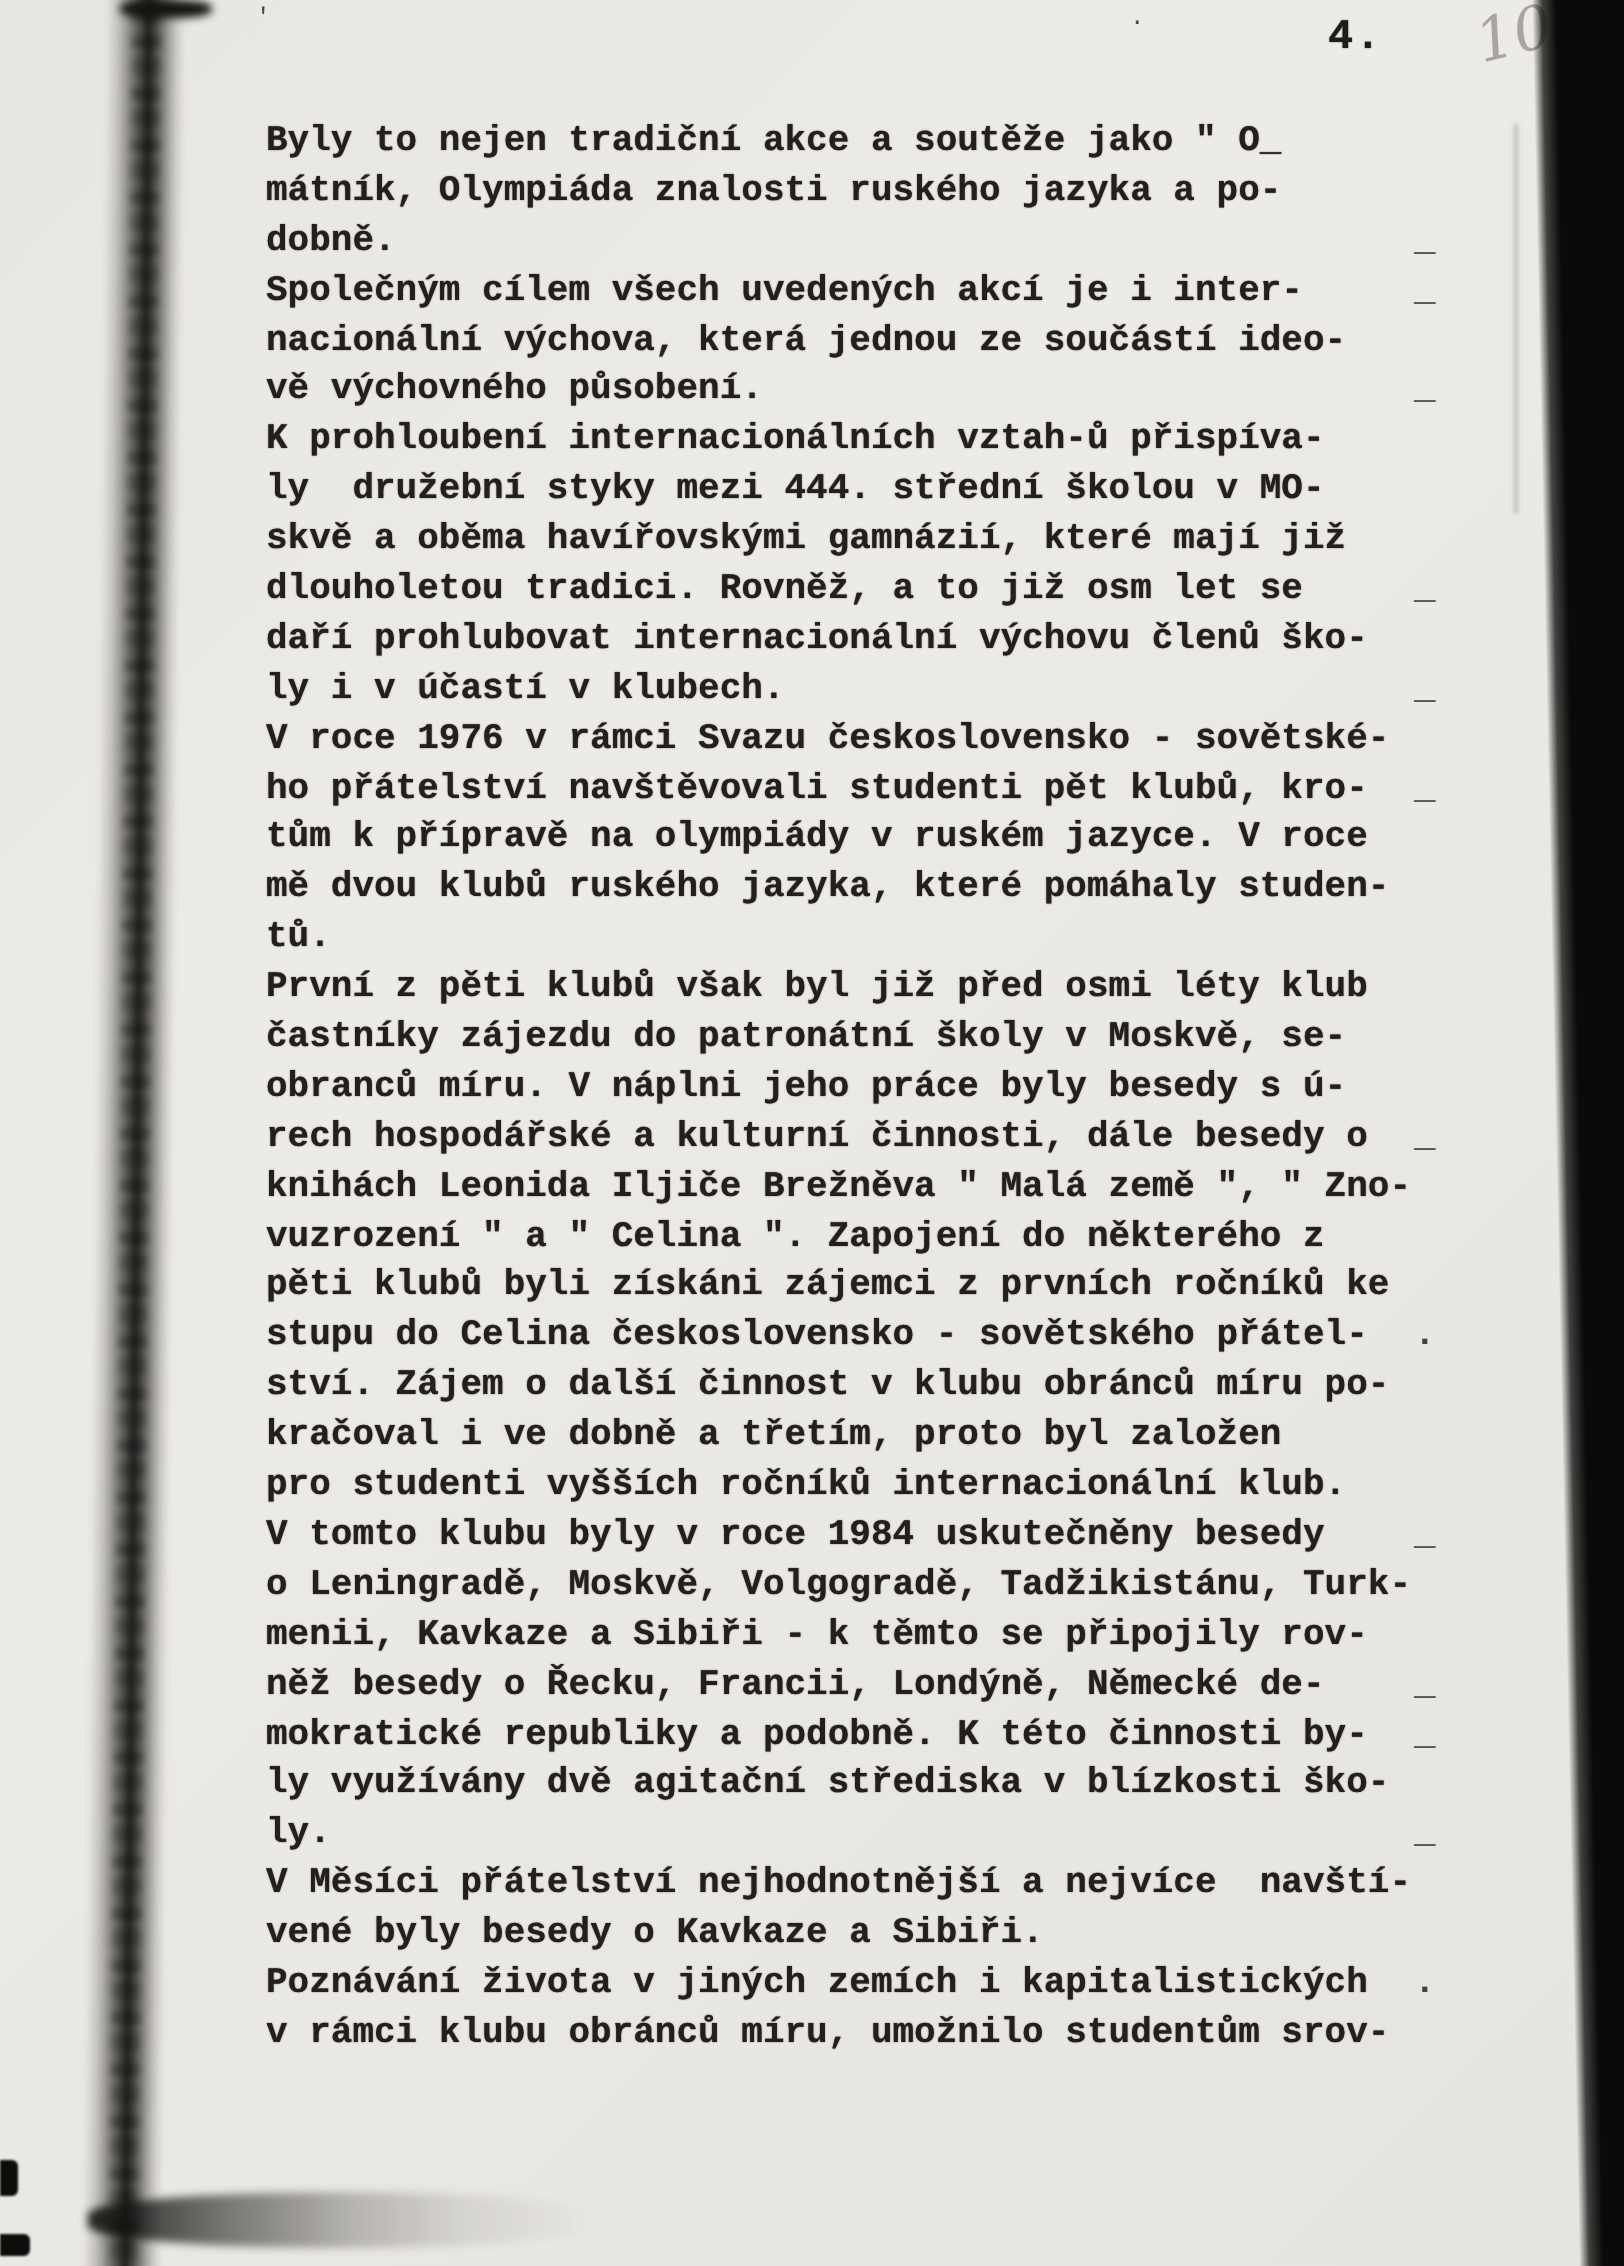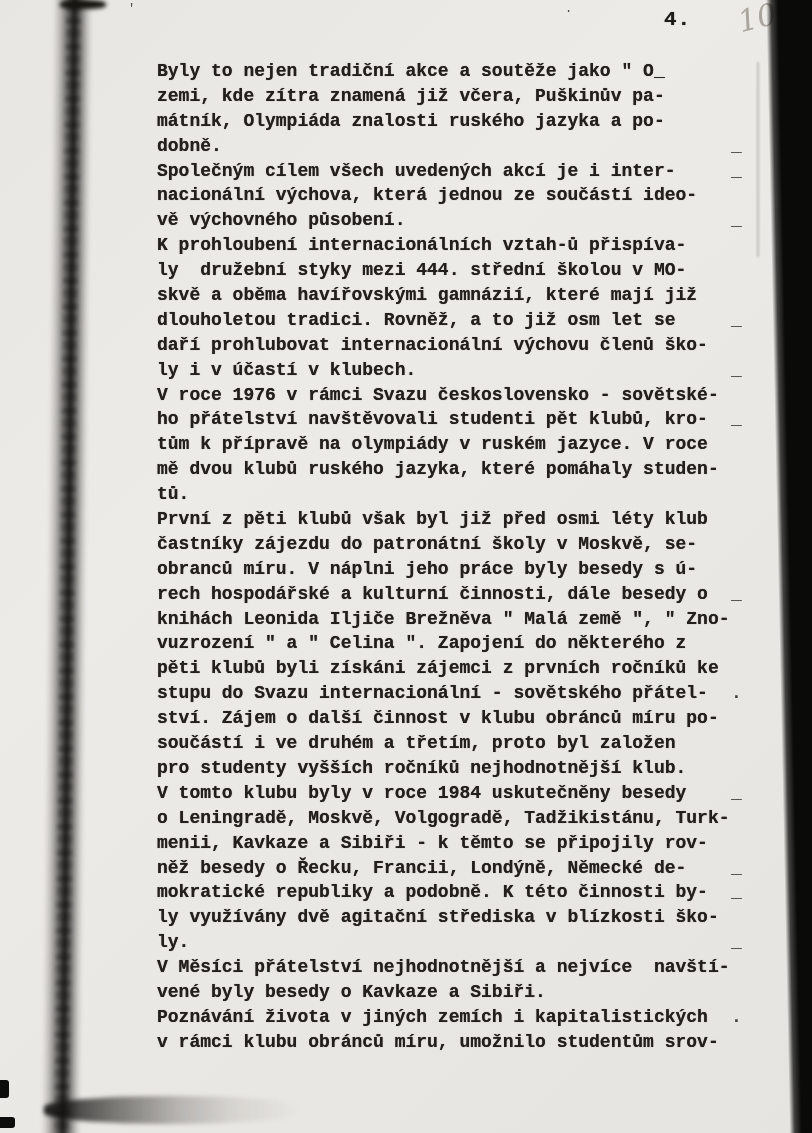--- a/index.html
+++ b/index.html
@@ -111,21 +111,20 @@
   }
 
   .text-block {
     position: absolute;
     left: 133px; top: 61px;
     width: 600px;
   }
   .line {
     position: relative;
     height: 24.9px;
-    margin-left: 24px;
   }
   .line-text {
     white-space: pre;
     font-size: 18px;
     font-weight: 700;
     color: #221f1c;
     text-shadow: 0 0 0.7px rgba(30,28,24,0.8);
   }
   .margin-mark {
     position: absolute;
@@ -151,24 +150,20 @@
 
   <div class="page-number">4.</div>
   <div class="handwritten">10</div>
 
   <div class="text-block">
   <div class="line">
     <span class="line-text">Byly to nejen tradiční akce a soutěže jako " O_</span>
     
   </div>
 
-  <div class="line">
-    <span class="line-text">zemi, kde zítra znamená již včera, Puškinův pa-</span>
-    
-  </div>
 
   <div class="line">
     <span class="line-text">mátník, Olympiáda znalosti ruského jazyka a po-</span>
     
   </div>
 
   <div class="line">
     <span class="line-text">dobně.</span>
     <span class="margin-mark">_</span>
   </div>
@@ -274,36 +269,36 @@
     <span class="line-text">vuzrození " a " Celina ". Zapojení do některého z</span>
     
   </div>
 
   <div class="line">
     <span class="line-text">pěti klubů byli získáni zájemci z prvních ročníků ke</span>
     
   </div>
 
   <div class="line">
-    <span class="line-text">stupu do Svazu internacionální - sovětského přátel-</span>
+    <span class="line-text">stupu do Celina československo - sovětského přátel-</span>
     <span class="margin-mark">.</span>
   </div>
 
   <div class="line">
     <span class="line-text">ství. Zájem o další činnost v klubu obránců míru po-</span>
     
   </div>
 
   <div class="line">
-    <span class="line-text">součástí i ve druhém a třetím, proto byl založen</span>
-    
-  </div>
-
-  <div class="line">
-    <span class="line-text">pro studenty vyšších ročníků nejhodnotnější klub.</span>
+    <span class="line-text">kračoval i ve dobně a třetím, proto byl založen</span>
+    
+  </div>
+
+  <div class="line">
+    <span class="line-text">pro studenti vyšších ročníků internacionální klub.</span>
     
   </div>
 
   <div class="line">
     <span class="line-text">V tomto klubu byly v roce 1984 uskutečněny besedy</span>
     <span class="margin-mark">_</span>
   </div>
 
   <div class="line">
     <span class="line-text">o Leningradě, Moskvě, Volgogradě, Tadžikistánu, Turk-</span>

